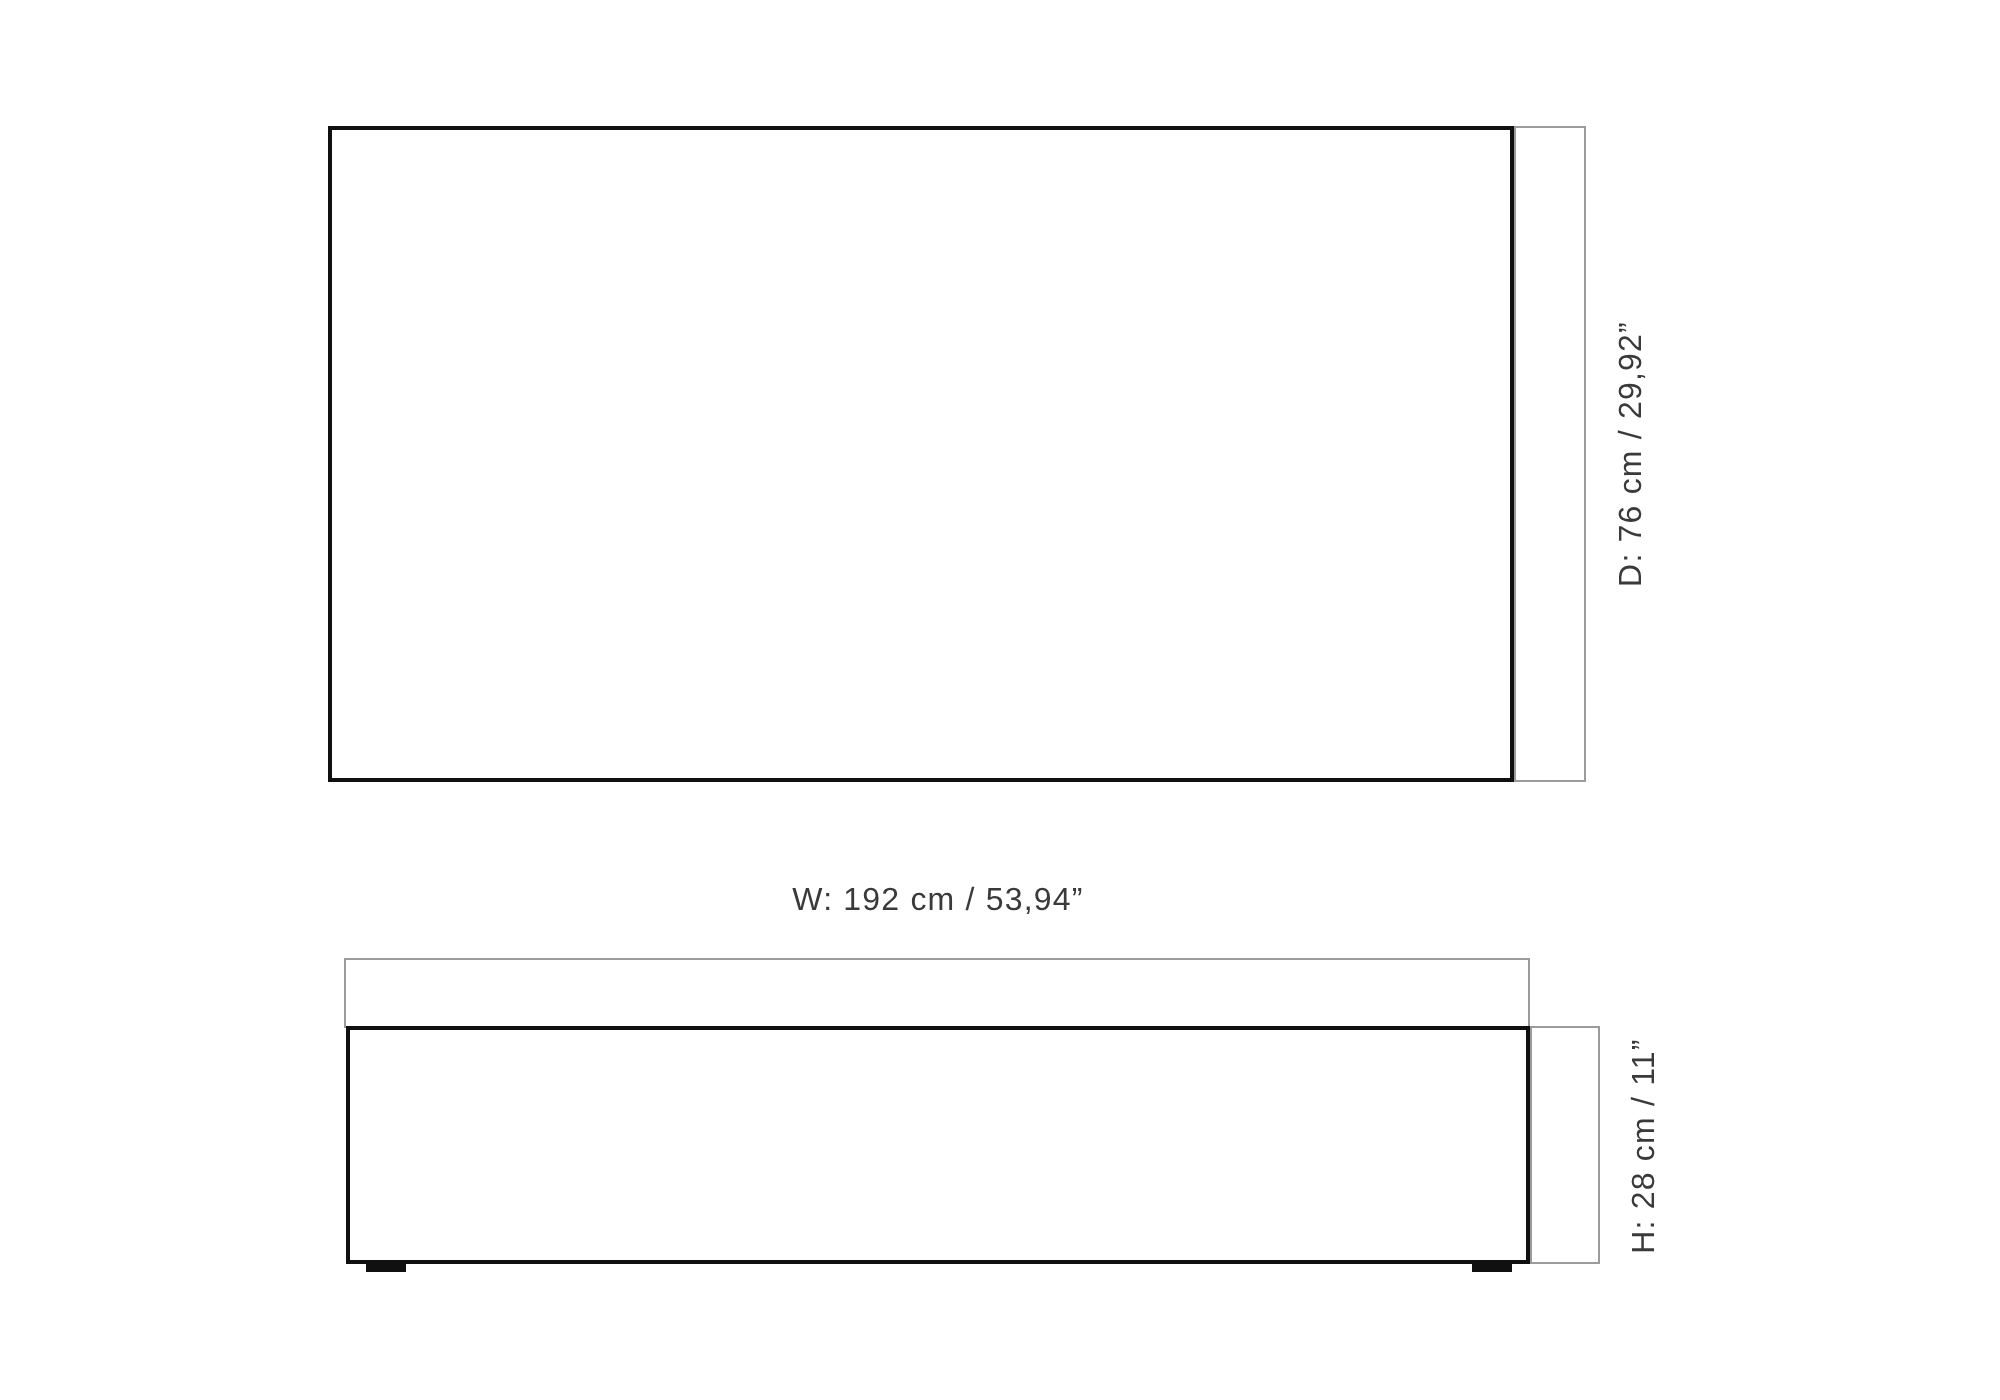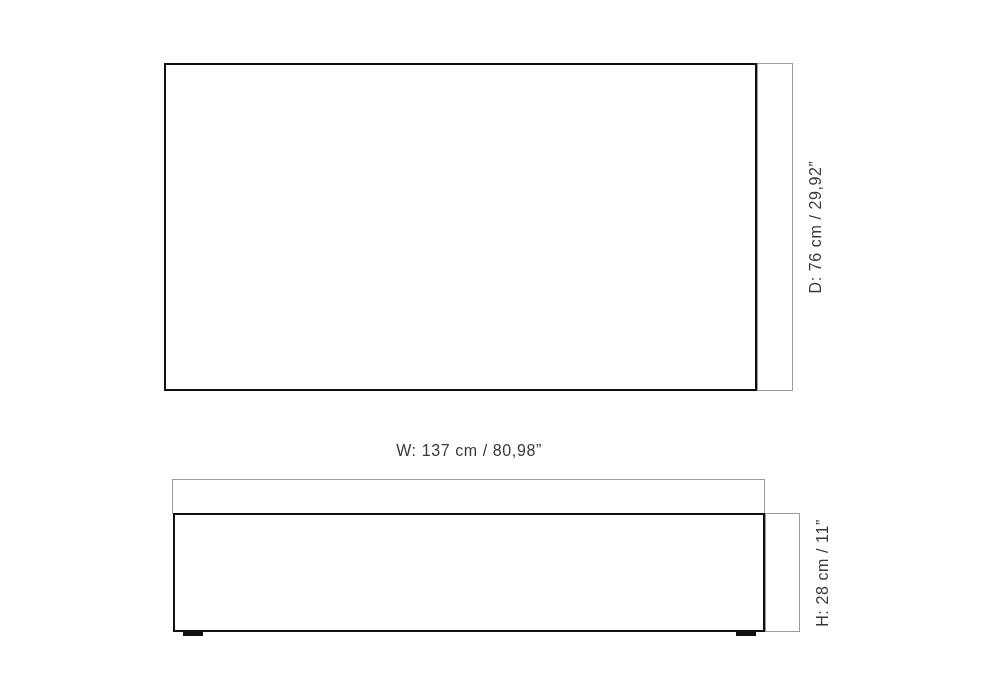--- a/index.html
+++ b/index.html
@@ -72,21 +72,21 @@
 <div id="canvas">
 
   <div id="plan-rect" class="outline-rect"></div>
 
   <div id="plan-bracket" class="bracket"></div>
 
   <div id="depth-label" class="dim-label vertical-wrap">
     <span>D: 76 cm / 29,92”</span>
   </div>
 
-  <div id="width-label" class="dim-label horizontal">W: 137 cm / 80,98”</div>
+  <div id="width-label" class="dim-label horizontal">W: 192 cm / 53,94”</div>
 
   <div id="front-bracket-top" class="bracket"></div>
 
   <div id="front-rect" class="outline-rect"></div>
 
   <div id="front-bracket-right" class="bracket"></div>
 
   <div id="foot-left" class="foot"></div>
 
   <div id="foot-right" class="foot"></div>

